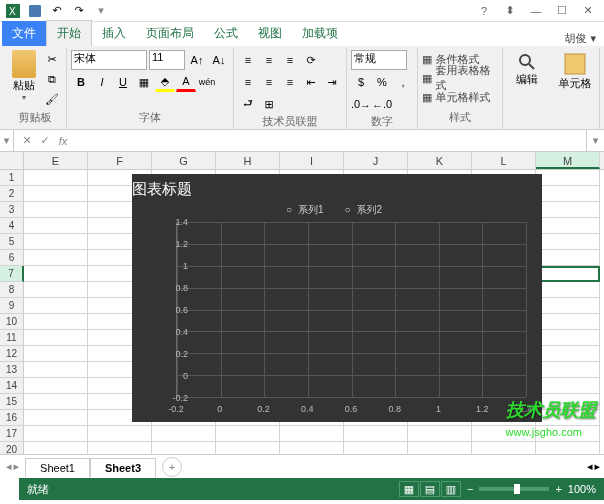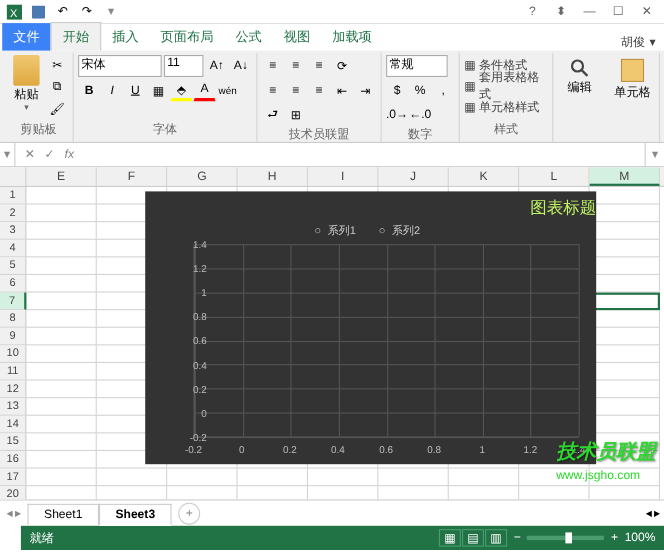--- a/index.html
+++ b/index.html
@@ -47,21 +47,21 @@
 .col-h.active { background: #d3f0e0; border-bottom: 2px solid #217346; }
 .grid-body { display: flex; }
 .row-headers { width: 24px; }
 .row-h { height: 16px; border-bottom: 1px solid #d4d4d4; border-right: 1px solid #ccc; text-align: center; font-size: 10px; color: #444; background: #f0f0f0; line-height: 16px; }
 .row-h.active { background: #d3f0e0; border-right: 2px solid #217346; }
 .cells { position: relative; flex: 1; }
 .cell-row { display: flex; height: 16px; }
 .cell { width: 64px; height: 16px; border-right: 1px solid #d4d4d4; border-bottom: 1px solid #d4d4d4; }
 .cell.selected { border: 2px solid #217346; }
 .chart-overlay { position: absolute; left: 108px; top: 4px; width: 410px; height: 248px; background: #333333; color: #fff; }
-.chart-title { text-align: right; font-size: 15px; padding: 6px 0 4px 0; color: #bef264; }
+.chart-title { text-align: left; font-size: 15px; padding: 6px 0 4px 0; color: #ffffff; }
 .chart-legend { text-align: center; font-size: 10px; color: #ccc; padding-bottom: 4px; }
 .chart-legend span { margin: 0 6px; }
 .chart-plot { position: absolute; left: 44px; top: 48px; right: 16px; bottom: 24px; border-left: 1px solid #666; border-bottom: 1px solid #666; }
 .gridline-h { position: absolute; left: 0; right: 0; border-top: 1px solid #555; }
 .gridline-v { position: absolute; top: 0; bottom: 0; border-left: 1px solid #555; }
 .y-label { position: absolute; right: 354px; font-size: 9px; color: #bbb; transform: translateY(-50%); }
 .x-label { position: absolute; bottom: 8px; font-size: 9px; color: #bbb; transform: translateX(-50%); }
 .sheet-tabs { height: 24px; display: flex; align-items: center; background: #fff; border-top: 1px solid #ccc; }
 .sheet-nav { display: flex; gap: 2px; padding: 0 6px; color: #888; }
 .sheet-tab { padding: 3px 14px; border: 1px solid #ccc; border-bottom: none; font-size: 11px; background: #fff; margin-top: 2px; }

